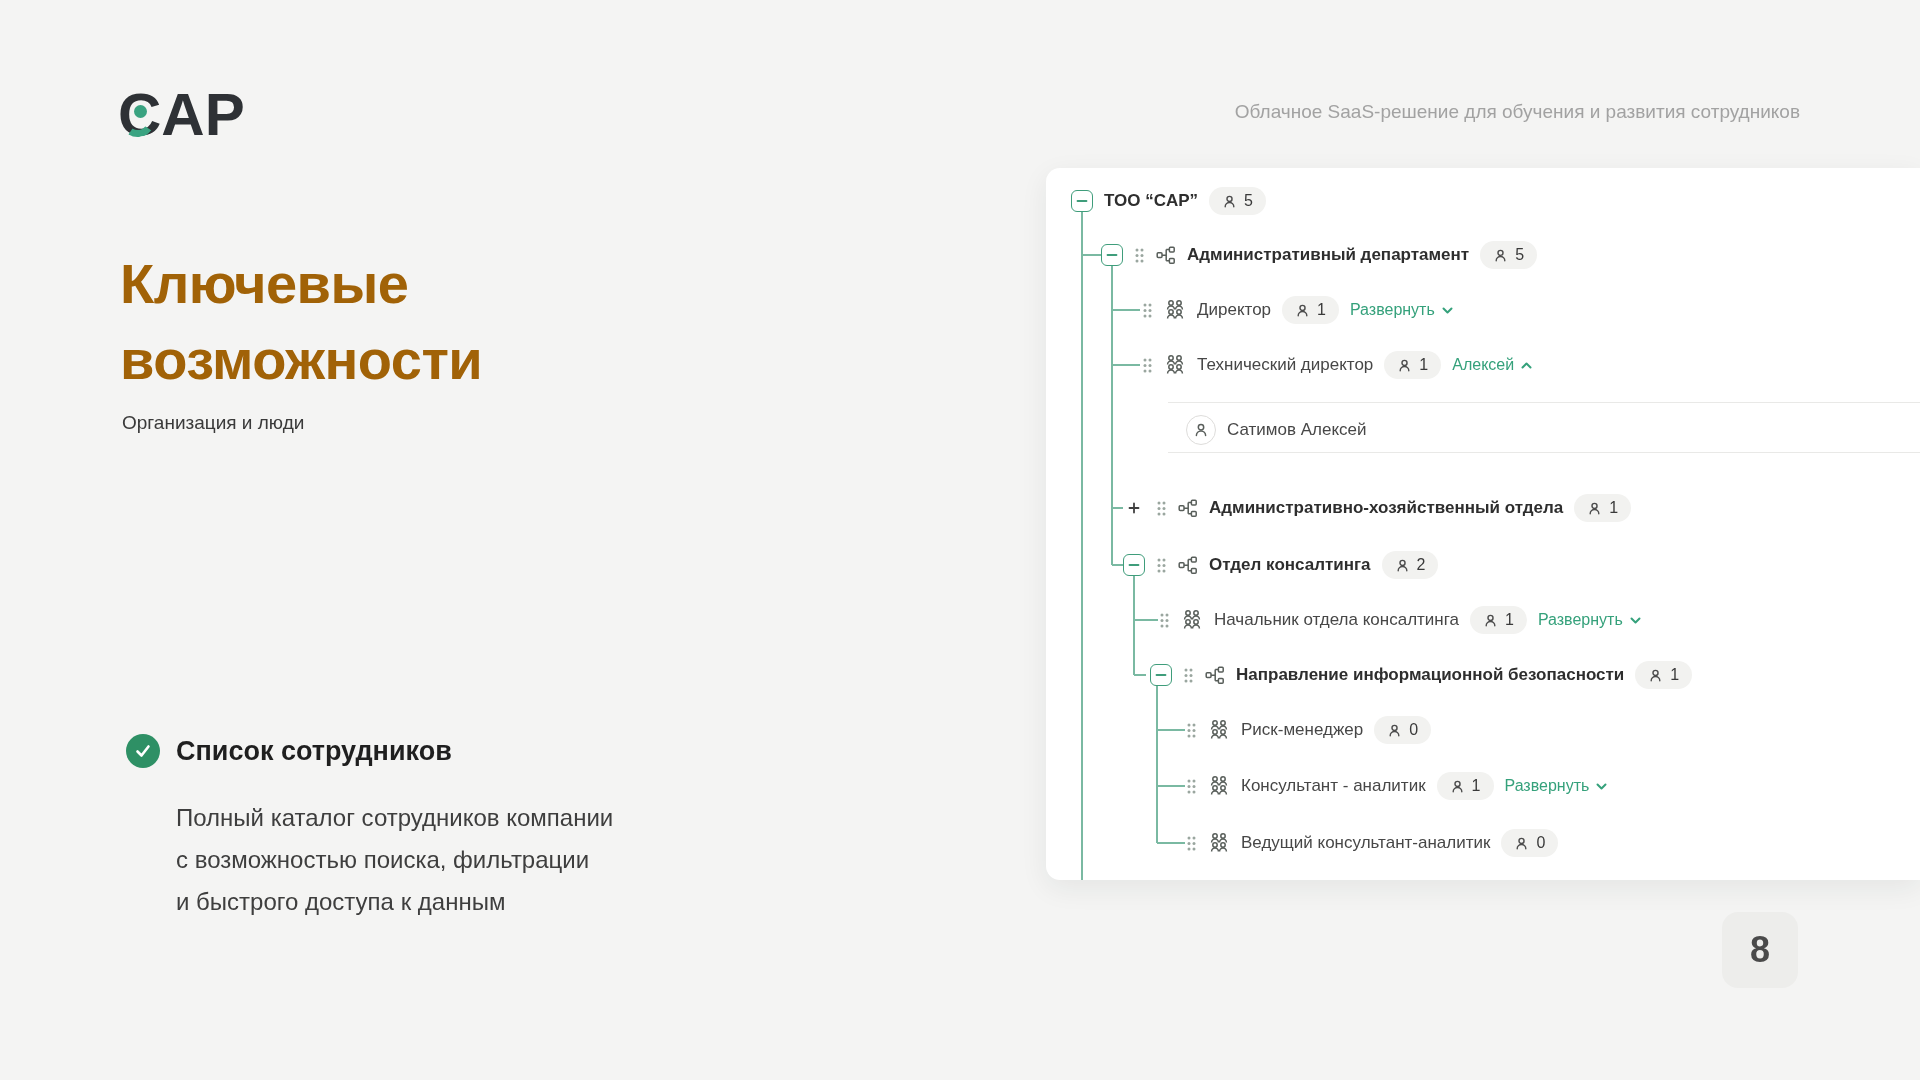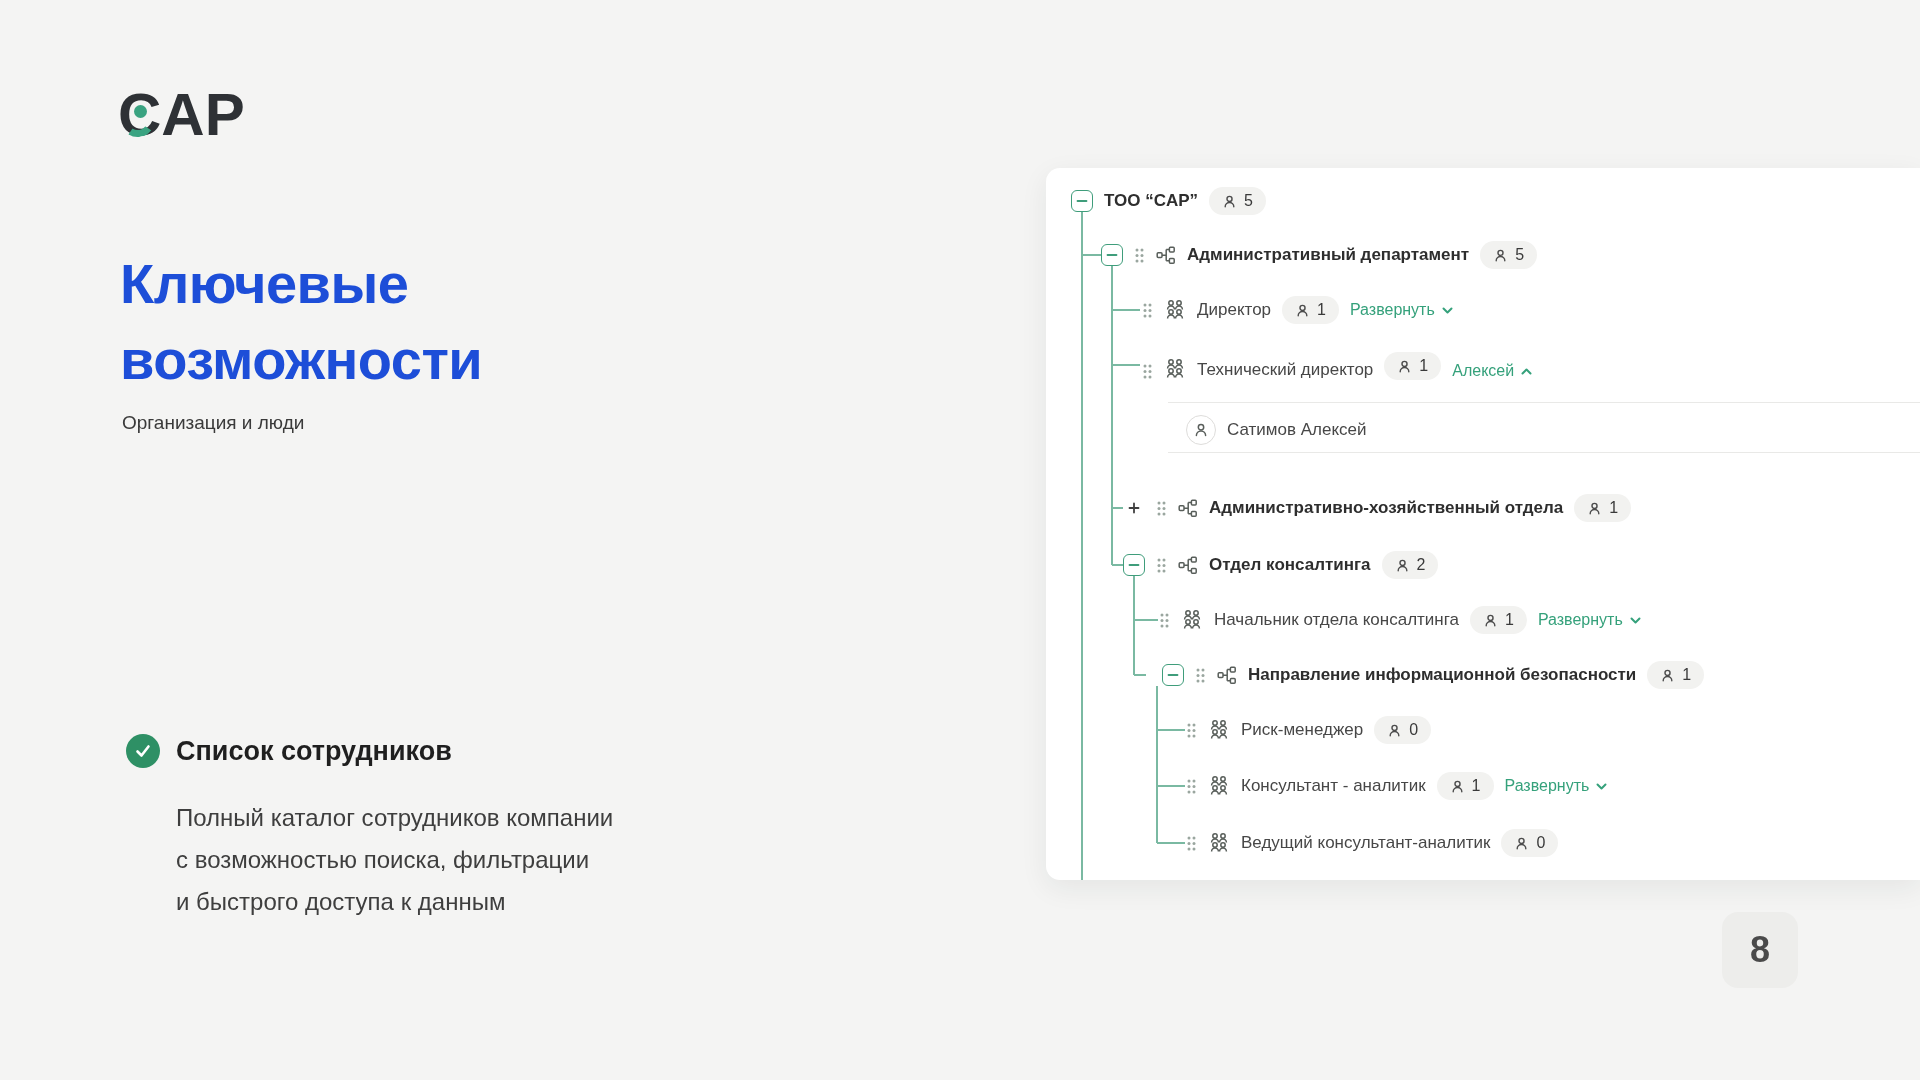--- a/index.html
+++ b/index.html
@@ -11,21 +11,21 @@
   
   .logo { position:absolute; left:118px; top:80px; width:170px; height:70px; }
   .logo-text { font-size:60px; font-weight:700; color:#2e3135; letter-spacing:0px; }
   .logo-dot { position:absolute; left:16px; top:25px; width:13px; height:13px; border-radius:50%; background:#3aa381; }
   .logo-arc { position:absolute; left:4px; top:27px; width:32px; height:30px; border:7px solid transparent;
               border-bottom-color:#3aa381; border-radius:50%; transform:rotate(-10deg); }
   .tagline { position:absolute; top:101px; right:120px; font-size:19px; color:#a2a2a2; }
 
   
   .hero-title { position:absolute; left:120px; top:246px; font-size:56px; line-height:76px; font-weight:700;
-                color:#1d4ed8; letter-spacing:-0.5px; white-space:pre-line; }
+                color:#a16207; letter-spacing:-0.5px; white-space:pre-line; }
   .hero-subtitle { position:absolute; left:122px; top:412px; font-size:19px; color:#3a3a3a; }
 
   .feature { position:absolute; left:126px; }
   .feature-head { display:flex; align-items:center; gap:16px; }
   .check-icon { width:34px; height:34px; border-radius:50%; background:#2e9065; display:flex;
                 align-items:center; justify-content:center; flex:none; }
   .feature-title { font-size:27px; font-weight:700; color:#1f1f1f; }
   .feature-desc { margin:29px 0 0 50px; font-size:24px; line-height:42px; color:#3e3e3e; white-space:pre-line; }
 
   
@@ -68,20 +68,21 @@
 </head>
 <body>
 
 <div class="slide">
 
   <div class="logo">
     <span class="logo-text">CAP</span>
     <span class="logo-dot"></span>
     <span class="logo-arc"></span>
   </div>
+  <div class="tagline">Облачное SaaS-решение для обучения и развития сотрудников</div>
 
   <h1 class="hero-title">Ключевые
 возможности</h1>
   <div class="hero-subtitle">Организация и люди</div>
 
 
   <div class="feature" style="top:734px;">
     <div class="feature-head">
       <span class="check-icon">
         <svg width="18" height="18" viewBox="0 0 18 18">
@@ -200,21 +201,21 @@
         <span>1</span>
       </span>
       <span class="treelink">
         <span>Развернуть</span>
         <svg width="13" height="13" viewBox="0 0 13 13">
             <path d="M2.5 4.5l4 4 4-4" fill="none" stroke="#35a17b" stroke-width="2" stroke-linecap="round" stroke-linejoin="round"></path>
           </svg>
       </span>
     </div>
 
-    <div class="trow" style="left:96px; top:182px;align-items:flex-end;">
+    <div class="trow" style="left:96px; top:182px;">
       <span class="handle">
         <svg width="11" height="17" viewBox="0 0 11 17">
             <g fill="#9aa69f">
               <circle cx="3" cy="3" r="1.5"></circle>
               <circle cx="8" cy="3" r="1.5"></circle>
               <circle cx="3" cy="8.5" r="1.5"></circle>
               <circle cx="8" cy="8.5" r="1.5"></circle>
               <circle cx="3" cy="14" r="1.5"></circle>
               <circle cx="8" cy="14" r="1.5"></circle>
             </g>
@@ -360,21 +361,21 @@
         <span>1</span>
       </span>
       <span class="treelink">
         <span>Развернуть</span>
         <svg width="13" height="13" viewBox="0 0 13 13">
             <path d="M2.5 4.5l4 4 4-4" fill="none" stroke="#35a17b" stroke-width="2" stroke-linecap="round" stroke-linejoin="round"></path>
           </svg>
       </span>
     </div>
 
-    <div class="trow" style="left:116px; top:492px;">
+    <div class="trow" style="left:104px; top:492px;">
       <span class="toggle minus">
         <svg width="12" height="12" viewBox="0 0 12 12">
             <path d="M1.5 6h9" stroke="#3f9d7b" stroke-width="1.8" stroke-linecap="round"></path>
           </svg>
       </span>
       <span class="handle">
         <svg width="11" height="17" viewBox="0 0 11 17">
             <g fill="#9aa69f">
               <circle cx="3" cy="3" r="1.5"></circle>
               <circle cx="8" cy="3" r="1.5"></circle>

